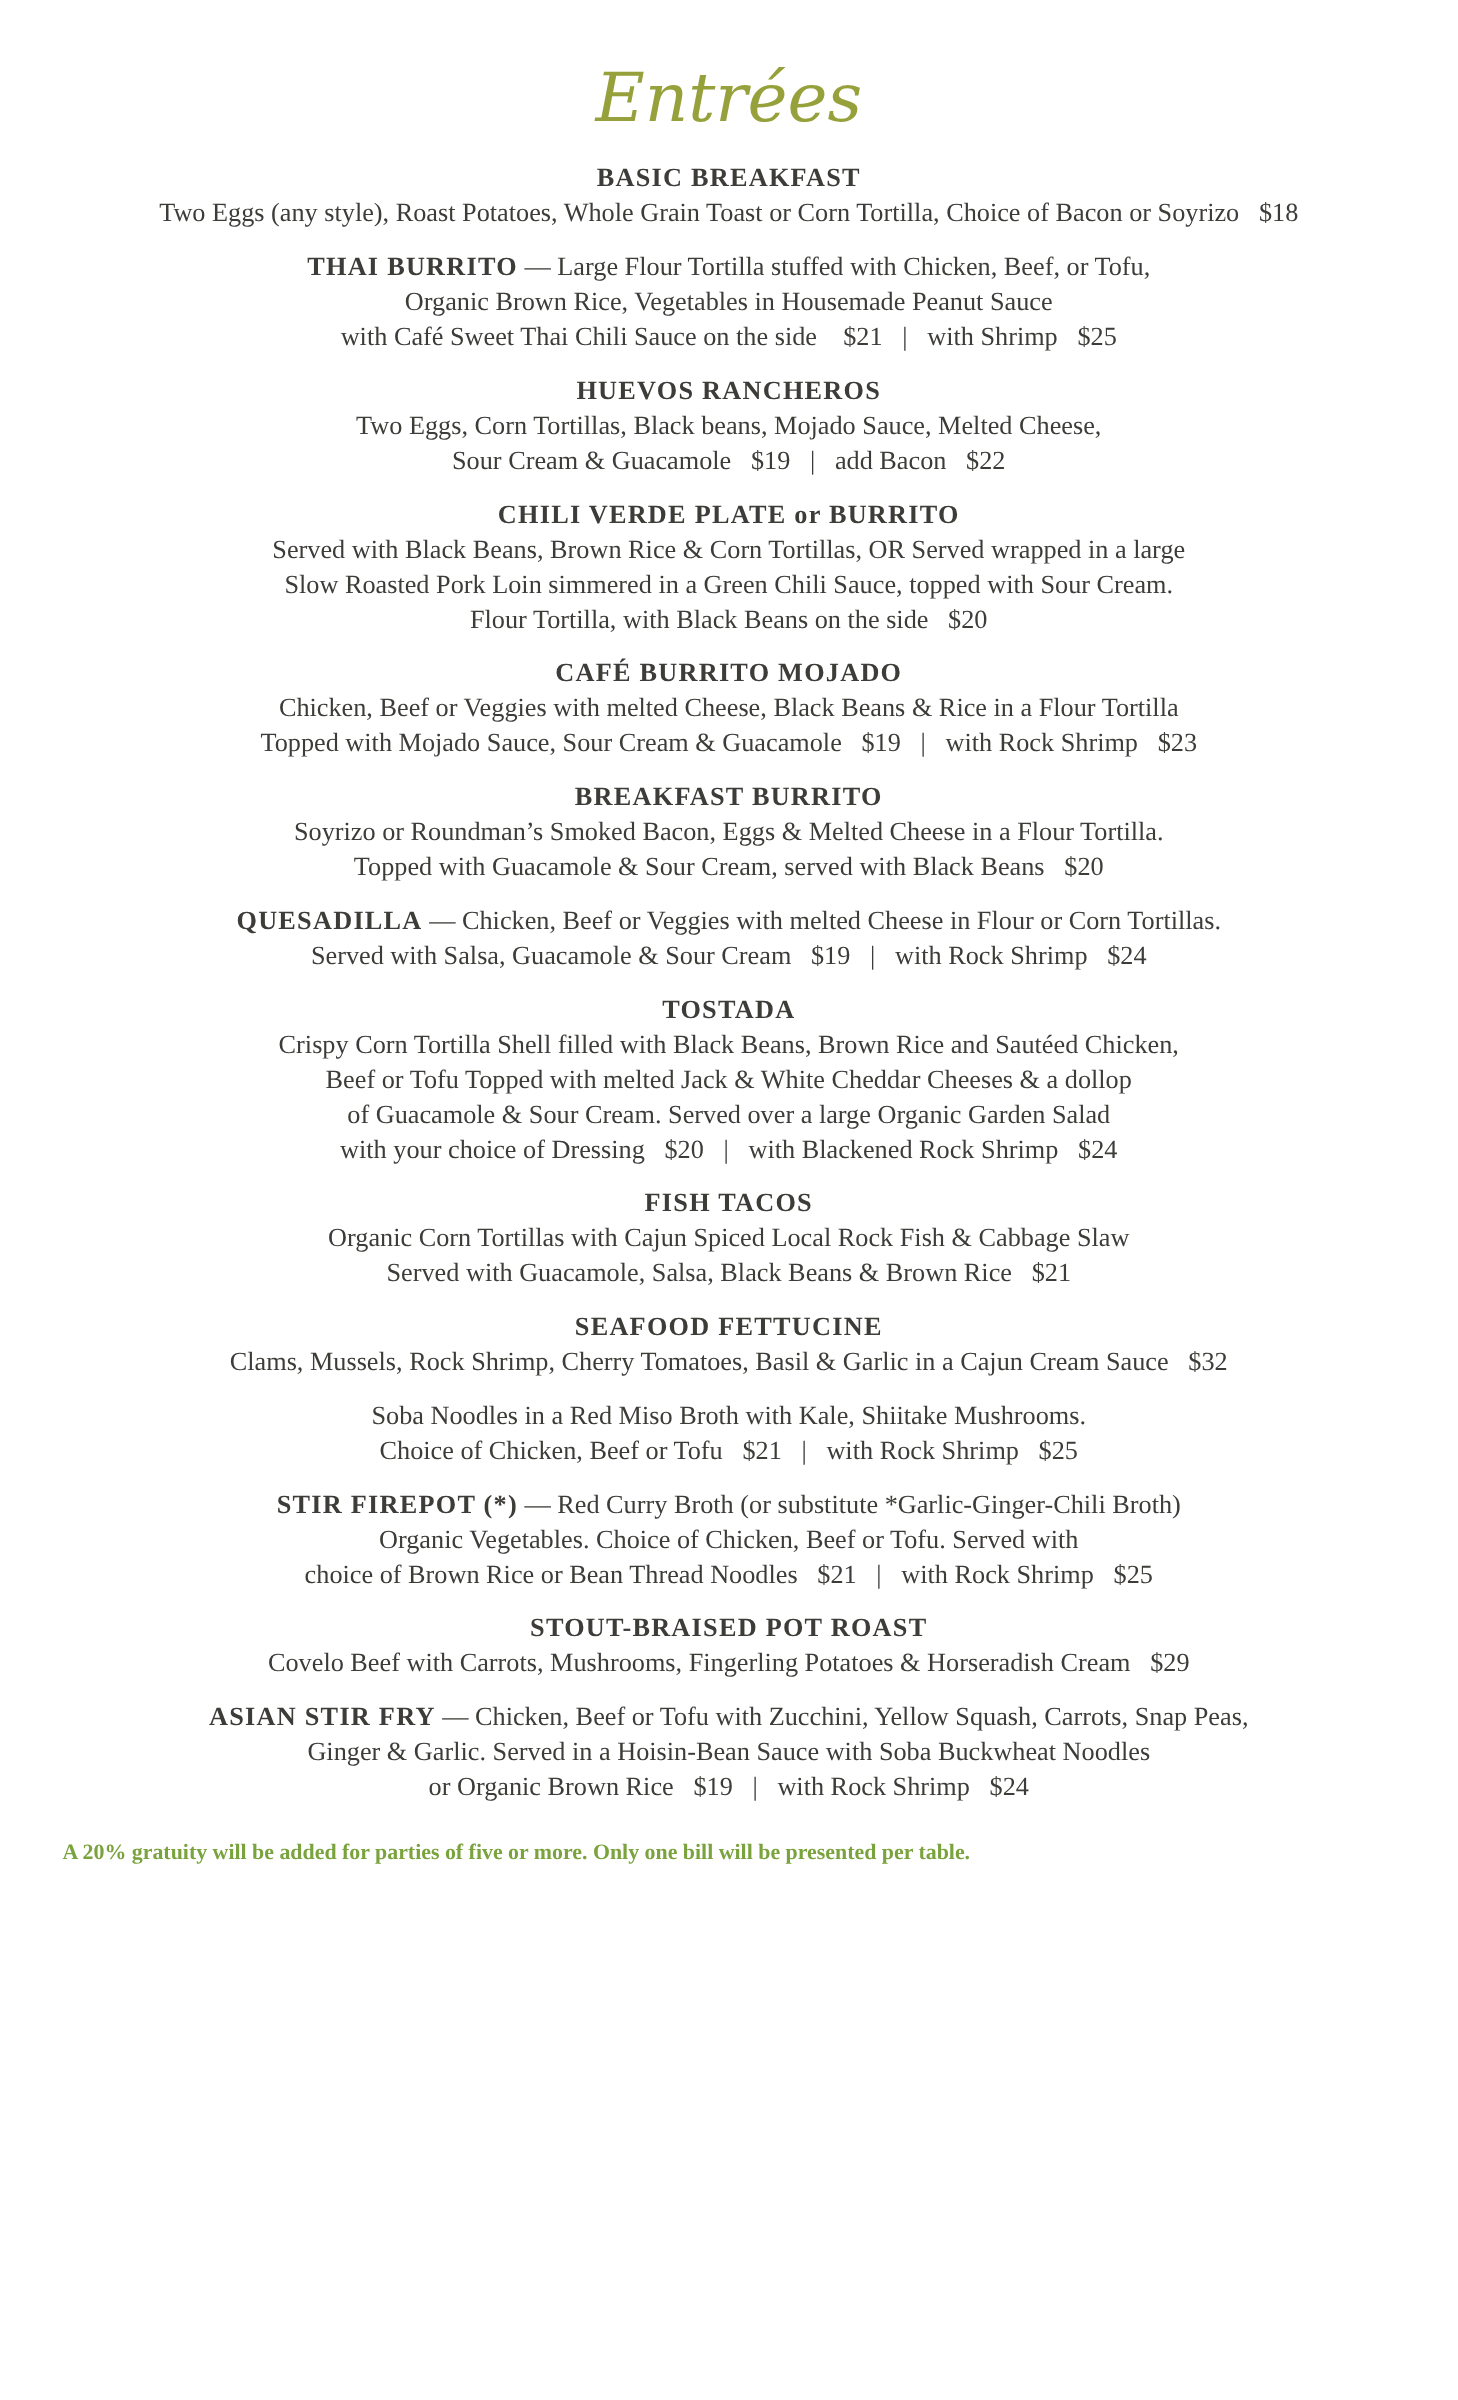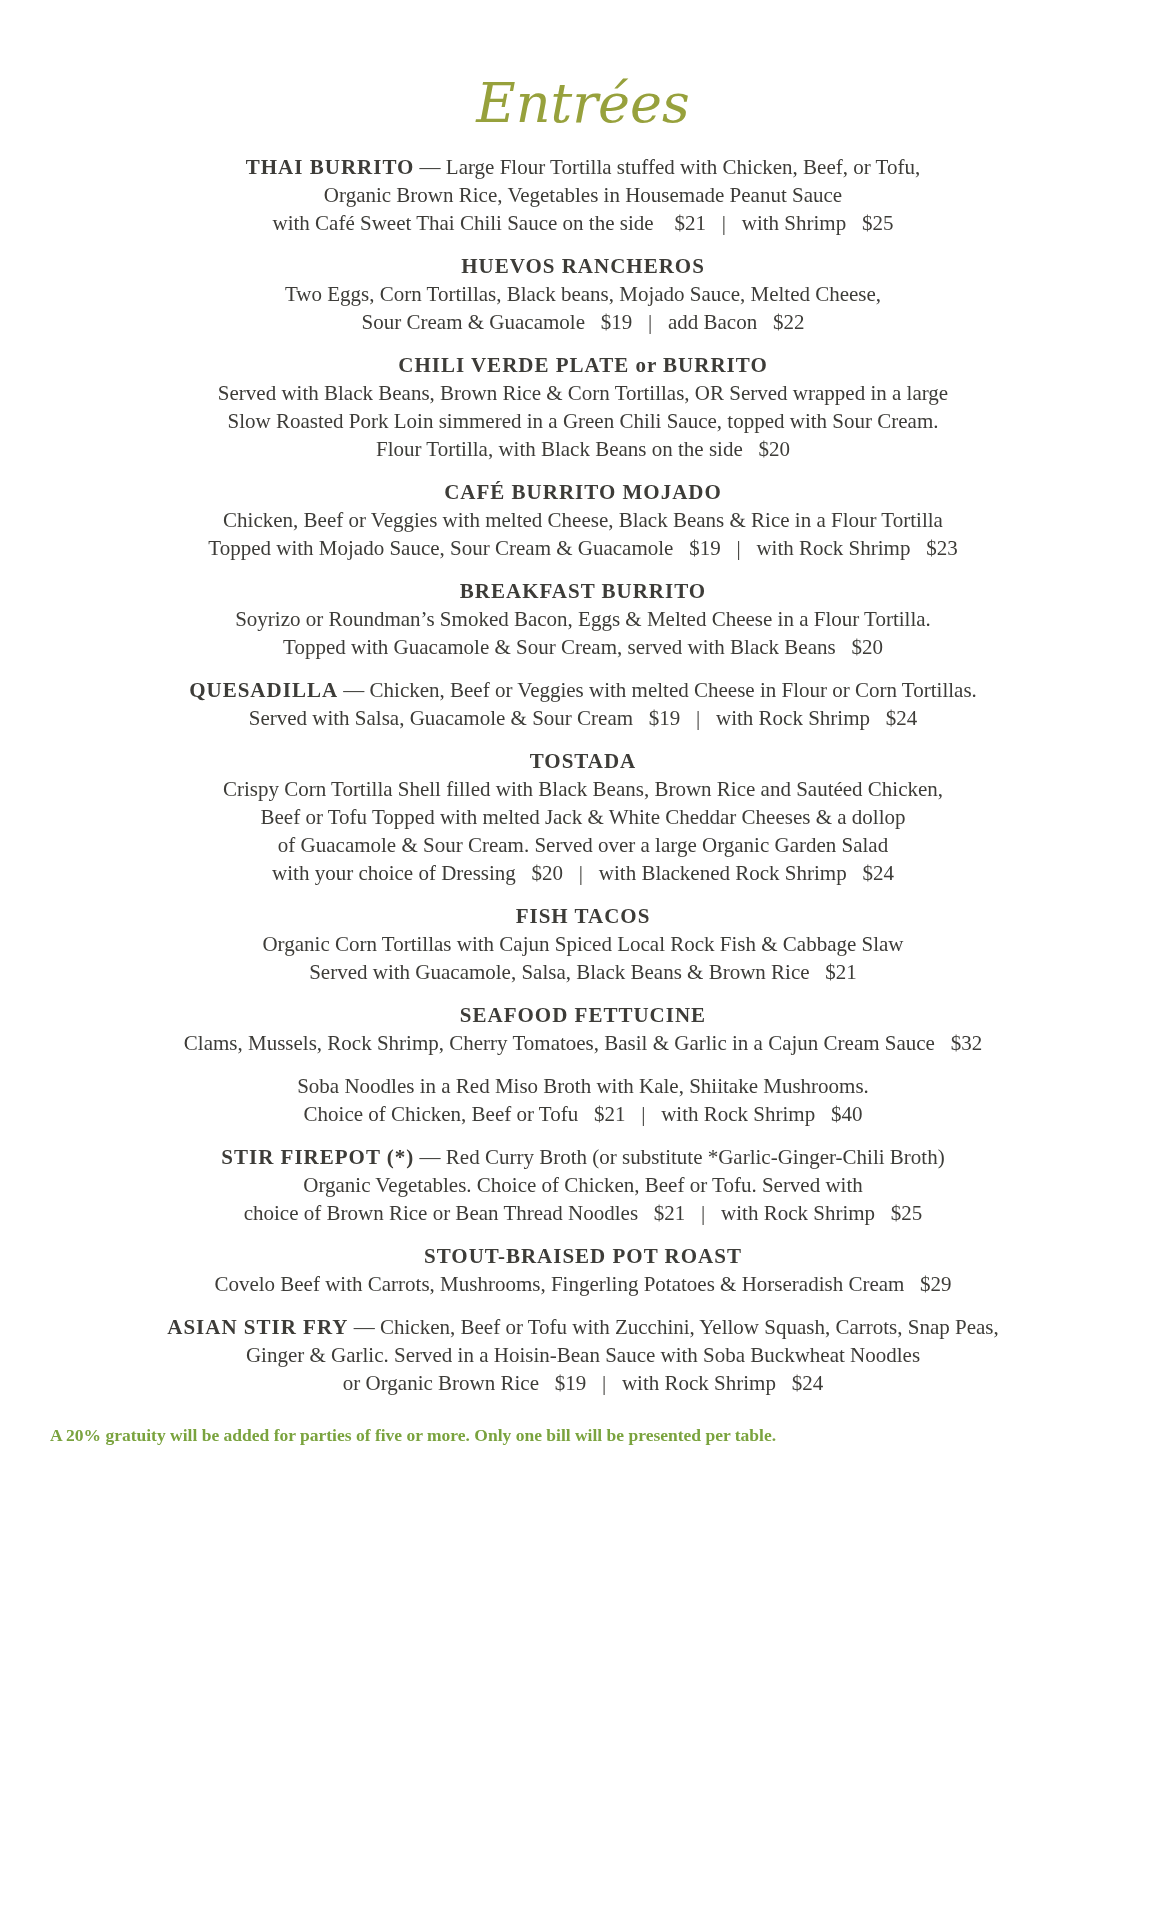--- a/index.html
+++ b/index.html
@@ -8,21 +8,21 @@
     --color-text:#3d3c38;
     --color-background:#ffffff;
   }
   *{box-sizing:border-box;}
   html,body{margin:0;padding:0;background:var(--color-background);}
   .page{
     width:1166px;
     height:1920px;
     margin:0 auto;
     background:var(--color-background);
-    padding:71px 50px 0;
+    padding:46px 50px 0;
     font-family:"Liberation Serif","DejaVu Serif",serif;
     color:var(--color-text);
   }
   .title{
     text-align:center;
     font-family:"DejaVu Serif","Liberation Serif",serif;
     font-style:italic;
     font-weight:normal;
     font-size:54px;
     line-height:66px;
@@ -53,20 +53,24 @@
     font-weight:bold;
     color:var(--color-note);
   }
 </style>
 </head>
 <body>
 
 <div class="page">
   <h1 class="title">Entrées</h1>
   <main class="menu">
+      <section class="menu-item">
+        <div class="line"><span class="item-name">BASIC BREAKFAST</span></div>
+        <div class="line">Two Eggs (any style), Roast Potatoes, Whole Grain Toast or Corn Tortilla, Choice of Bacon or Soyrizo   $18</div>
+      </section>
       <section class="menu-item">
         <div class="line"><span class="item-name">THAI BURRITO</span> — Large Flour Tortilla stuffed with Chicken, Beef, or Tofu,</div>
         <div class="line">Organic Brown Rice, Vegetables in Housemade Peanut Sauce</div>
         <div class="line">with Café Sweet Thai Chili Sauce on the side    $21   |   with Shrimp   $25</div>
       </section>
       <section class="menu-item">
         <div class="line"><span class="item-name">HUEVOS RANCHEROS</span></div>
         <div class="line">Two Eggs, Corn Tortillas, Black beans, Mojado Sauce, Melted Cheese,</div>
         <div class="line">Sour Cream &amp; Guacamole   $19   |   add Bacon   $22</div>
       </section>
@@ -101,21 +105,21 @@
         <div class="line"><span class="item-name">FISH TACOS</span></div>
         <div class="line">Organic Corn Tortillas with Cajun Spiced Local Rock Fish &amp; Cabbage Slaw</div>
         <div class="line">Served with Guacamole, Salsa, Black Beans &amp; Brown Rice   $21</div>
       </section>
       <section class="menu-item">
         <div class="line"><span class="item-name">SEAFOOD FETTUCINE</span></div>
         <div class="line">Clams, Mussels, Rock Shrimp, Cherry Tomatoes, Basil &amp; Garlic in a Cajun Cream Sauce   $32</div>
       </section>
       <section class="menu-item">
         <div class="line">Soba Noodles in a Red Miso Broth with Kale, Shiitake Mushrooms.</div>
-        <div class="line">Choice of Chicken, Beef or Tofu   $21   |   with Rock Shrimp   $40</div>
+        <div class="line">Choice of Chicken, Beef or Tofu   $21   |   with Rock Shrimp   $25</div>
       </section>
       <section class="menu-item">
         <div class="line"><span class="item-name">STIR FIREPOT (*)</span> — Red Curry Broth (or substitute *Garlic-Ginger-Chili Broth)</div>
         <div class="line">Organic Vegetables. Choice of Chicken, Beef or Tofu. Served with</div>
         <div class="line">choice of Brown Rice or Bean Thread Noodles   $21   |   with Rock Shrimp   $25</div>
       </section>
       <section class="menu-item">
         <div class="line"><span class="item-name">STOUT-BRAISED POT ROAST</span></div>
         <div class="line">Covelo Beef with Carrots, Mushrooms, Fingerling Potatoes &amp; Horseradish Cream   $29</div>
       </section>

